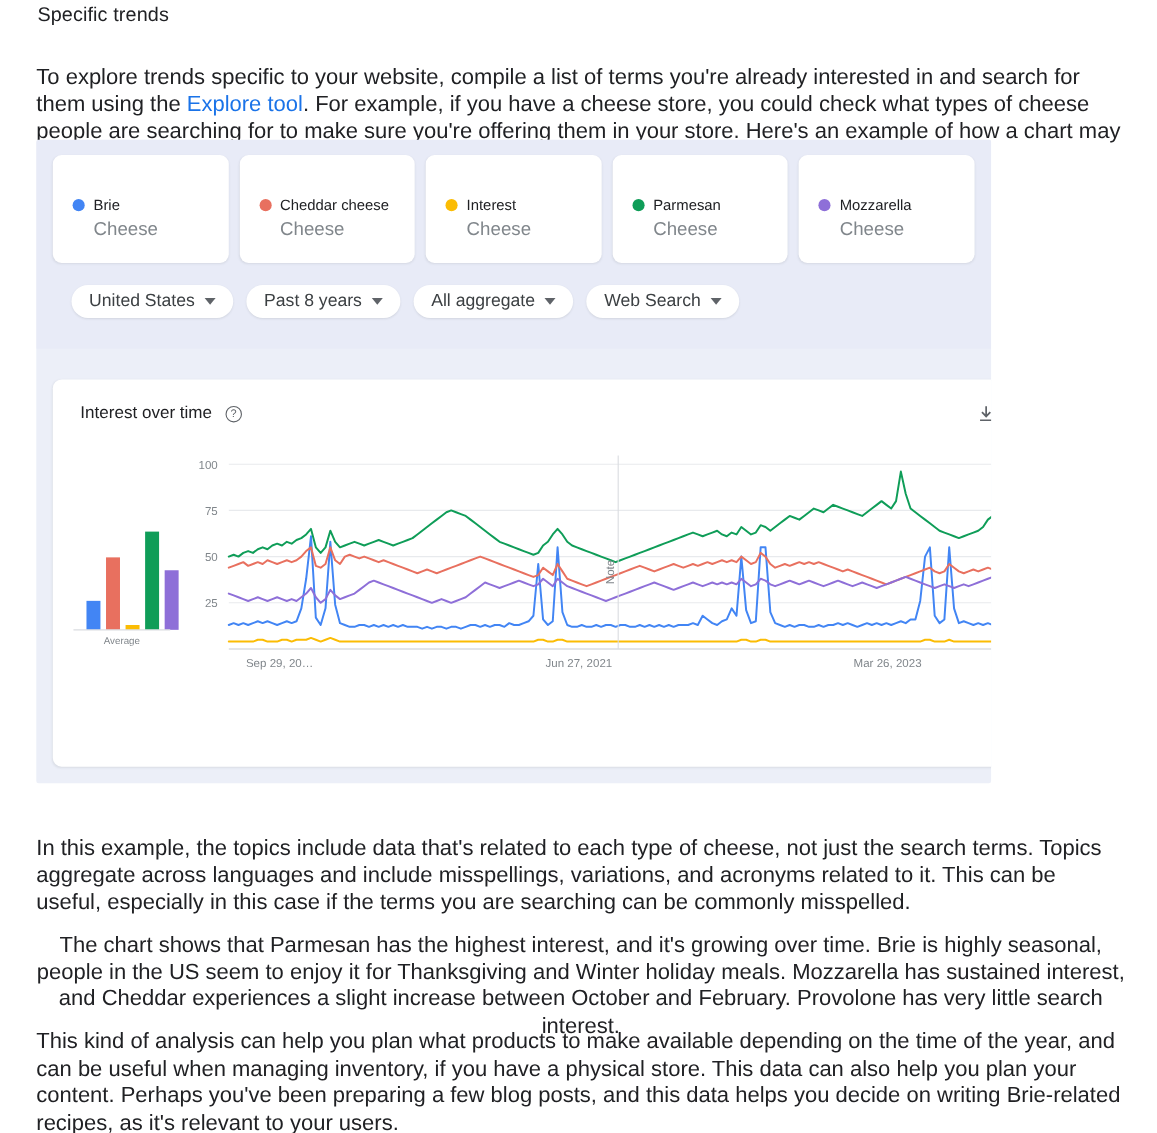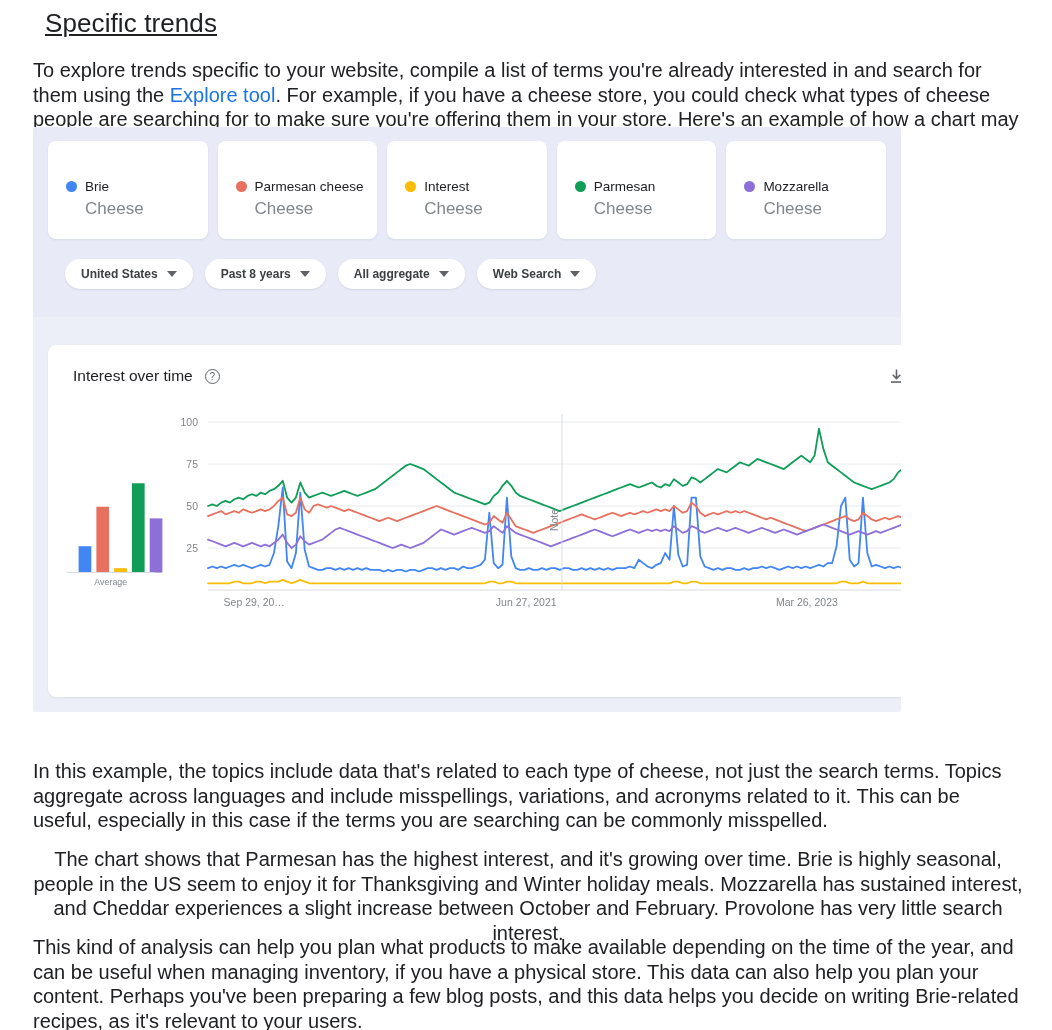--- a/index.html
+++ b/index.html
@@ -7,24 +7,23 @@
     margin: 0; padding: 0;
     width: 1052px; height: 1030px;
     background: #ffffff;
     font-family: "Liberation Sans", sans-serif;
     color: #202124;
     overflow: hidden;
   }
   .page { width: 1052px; height: 1030px; position: relative; }
 
   .doc-heading {
-    position: absolute; left: 45px; top: -9px;
-    font-size: 26px; font-weight: 400; color: #202124;
+    position: absolute; left: 34px; top: -9px;
+    font-size: 18px; font-weight: 400; color: #202124;
     letter-spacing: 0.1px;
-    text-decoration: underline;
   }
 
   .para {
     position: absolute; left: 33px; width: 990px;
     font-size: 20px; line-height: 24.5px; color: #202124;
   }
   .para a, .link {
     color: #1a73e8; text-decoration: none;
   }
 
@@ -59,24 +58,23 @@
   .filters {
     display: flex; gap: 12px; align-items: center;
     padding: 20px 0 0 17px;
   }
   .filter-chip {
     height: 30px;
     background: #ffffff;
     border-radius: 16px;
     display: flex; align-items: center; gap: 9px;
     padding: 0 16px;
-    font-size: 12px; color: #3c4043;
+    font-size: 16px; color: #3c4043;
     box-shadow: 0 1px 2px rgba(60,64,67,0.12);
     cursor: pointer;
-    font-weight: bold;
   }
   .caret {
     width: 0; height: 0;
     border-left: 5px solid transparent;
     border-right: 5px solid transparent;
     border-top: 6px solid #5f6368;
   }
 
   .chart-card {
     position: absolute; left: 15px; top: 218px;
@@ -128,21 +126,21 @@
           <div class="term-row">
             <span class="dot" style="background:#4285f4;"></span>
             <span class="term-name">Brie</span>
           </div>
           <div class="term-sub">Cheese</div>
         </div>
 
         <div class="term-card">
           <div class="term-row">
             <span class="dot" style="background:#e8705f;"></span>
-            <span class="term-name">Parmesan cheese</span>
+            <span class="term-name">Cheddar cheese</span>
           </div>
           <div class="term-sub">Cheese</div>
         </div>
 
         <div class="term-card">
           <div class="term-row">
             <span class="dot" style="background:#fbbc04;"></span>
             <span class="term-name">Interest</span>
           </div>
           <div class="term-sub">Cheese</div>

